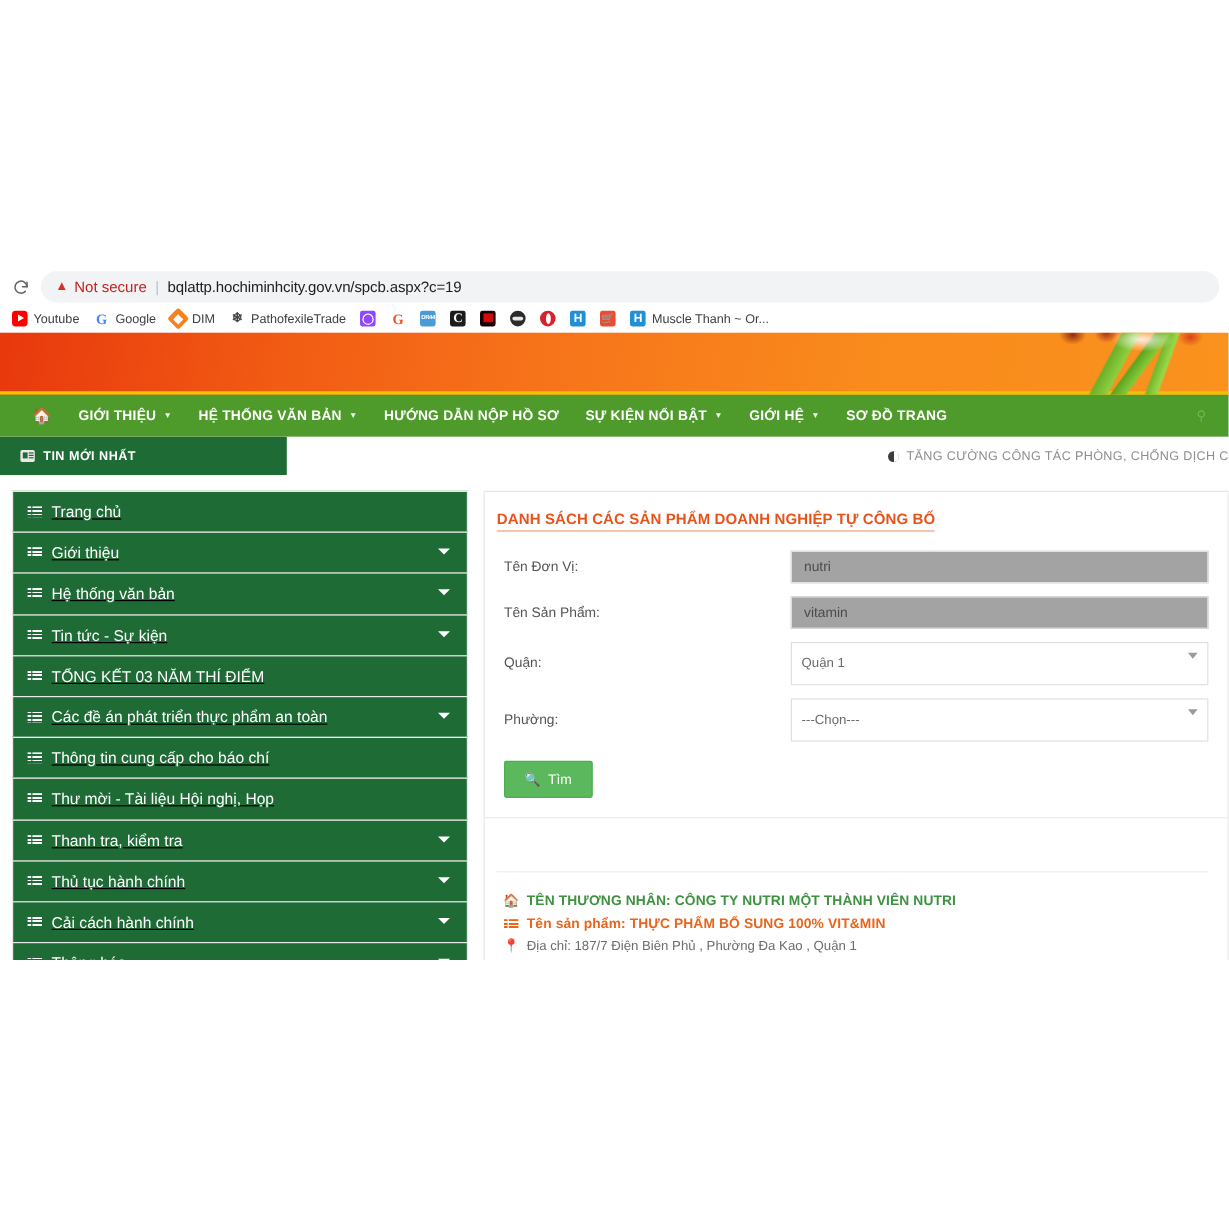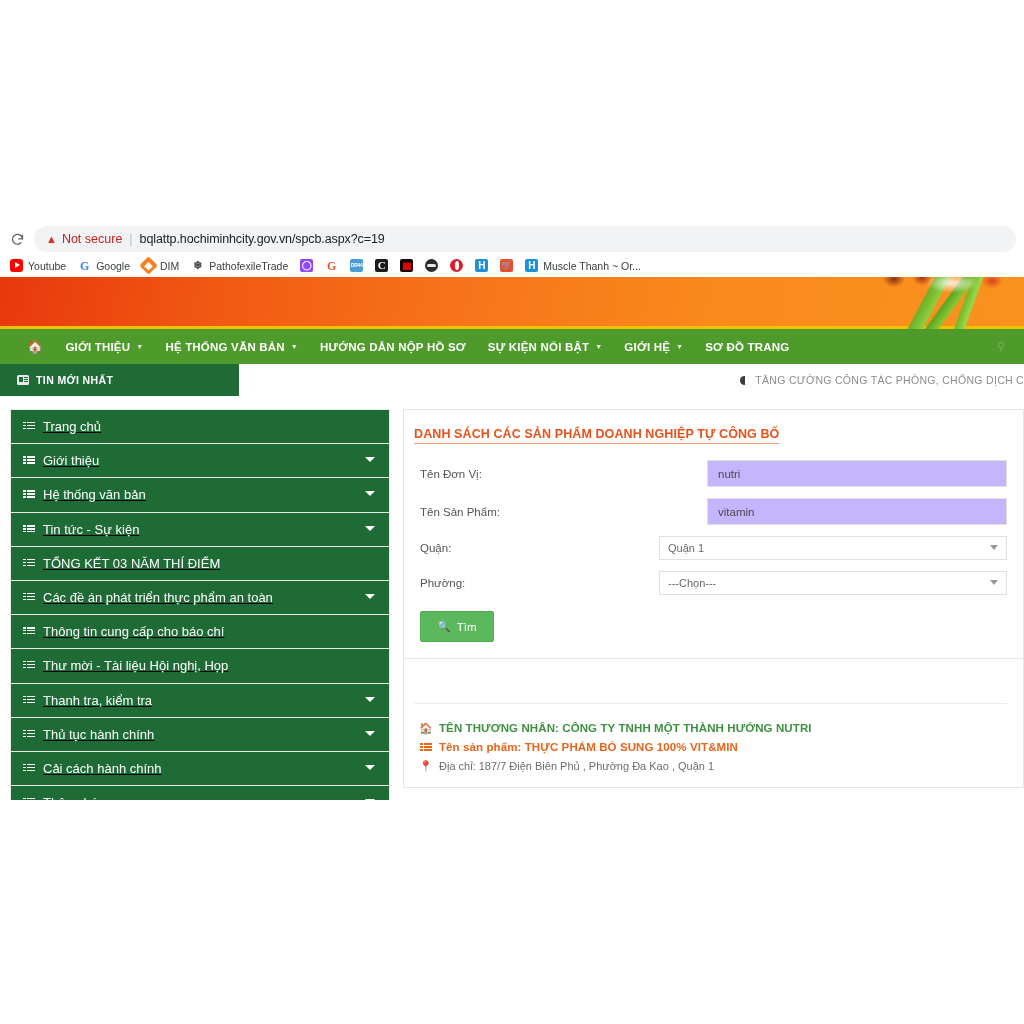--- a/index.html
+++ b/index.html
@@ -103,24 +103,24 @@
                 border-left:5px solid transparent; border-right:5px solid transparent; border-top:5px solid #ffffff; }
 
   .content { flex:1 1 auto; margin-left:13px; margin-right:0; }
   .content-card { background:#fff; border:1px solid #e6e6e6; padding:14px 16px 16px 10px; }
   .content-title { color:#e8521b; font-size:12.5px; font-weight:bold; letter-spacing:0.1px;
                    border-bottom:1.5px solid #f2a07a; display:inline-block; padding-bottom:2px; }
 
   .form { margin-top:16px; }
   .form-row { display:flex; align-items:center; margin-bottom:11px; }
   .form-label { width:245px; flex:0 0 245px; font-size:11.5px; color:#555; padding-left:6px; }
-  .text-input { flex:1 1 auto; height:27px; border:1px solid #e0e0e0; background:#c4b5fd; color:#4b4b4b;
-                font-size:11.5px; padding:0 10px; font-family:"Liberation Sans", sans-serif; outline:none;margin-left:48px; }
+  .text-input { flex:1 1 auto; height:27px; border:1px solid #e0e0e0; background:#a3a3a3; color:#4b4b4b;
+                font-size:11.5px; padding:0 10px; font-family:"Liberation Sans", sans-serif; outline:none; }
   .select-wrap { position:relative; flex:1 1 auto; }
-  .select-input { width:100%; height:24px; border:1px solid #e0e0e0; background:#fff; color:#6a6a6a;
+  .select-input { width:100%; height:36px; border:1px solid #e0e0e0; background:#fff; color:#6a6a6a;
                   font-size:11px; padding:0 22px 0 8px; font-family:"Liberation Sans", sans-serif;
                   -webkit-appearance:none; appearance:none; outline:none; }
   .select-caret { position:absolute; right:9px; top:9px; width:0; height:0;
                   border-left:4px solid transparent; border-right:4px solid transparent; border-top:5px solid #9a9a9a; }
   .search-btn { margin-left:6px; margin-top:5px; height:31px; background:#5cb85c; border:1px solid #4cae4c; color:#fff;
                 font-size:11.5px; padding:0 16px; display:inline-flex; align-items:center; gap:6px; cursor:pointer;
                 font-family:"Liberation Sans", sans-serif; border-radius:2px; }
   .search-btn .mag { font-size:11px; font-weight:bold; }
 
   .results-card { background:#fff; border:1px solid #e6e6e6; border-top:none; padding:24px 16px 8px 10px; }
@@ -352,21 +352,21 @@
               </button>
             </div>
           </div>
 
           <div class="results-card">
             <div class="results-sep"></div>
 
             <div class="result-item">
               <div class="r-line">
                 <span class="ic ic-home">🏠</span>
-                <span class="r-merchant">TÊN THƯƠNG NHÂN: CÔNG TY TNHH MỘT THÀNH HƯỚNG NUTRI</span>
+                <span class="r-merchant">TÊN THƯƠNG NHÂN: CÔNG TY NUTRI MỘT THÀNH VIÊN NUTRI</span>
               </div>
               <div class="r-line">
                 <span class="ic ic-list"></span>
                 <span class="r-product">Tên sản phẩm: THỰC PHẨM BỔ SUNG 100% VIT&amp;MIN</span>
               </div>
               <div class="r-line">
                 <span class="ic ic-pin">📍</span>
                 <span class="r-meta">Địa chỉ: 187/7 Điện Biên Phủ , Phường Đa Kao , Quận 1</span>
               </div>
 

